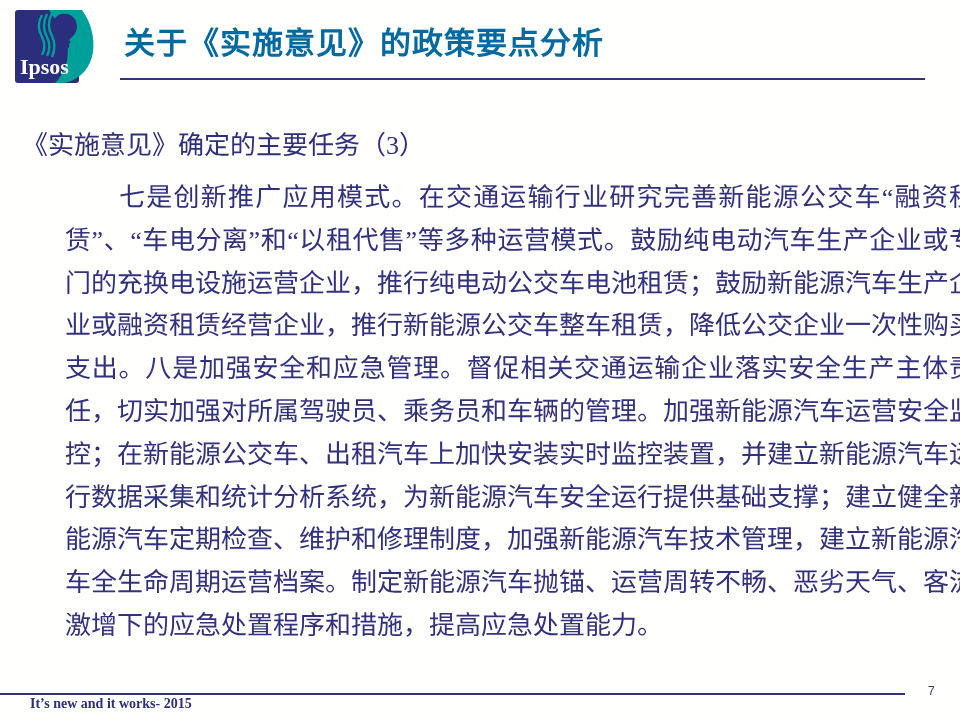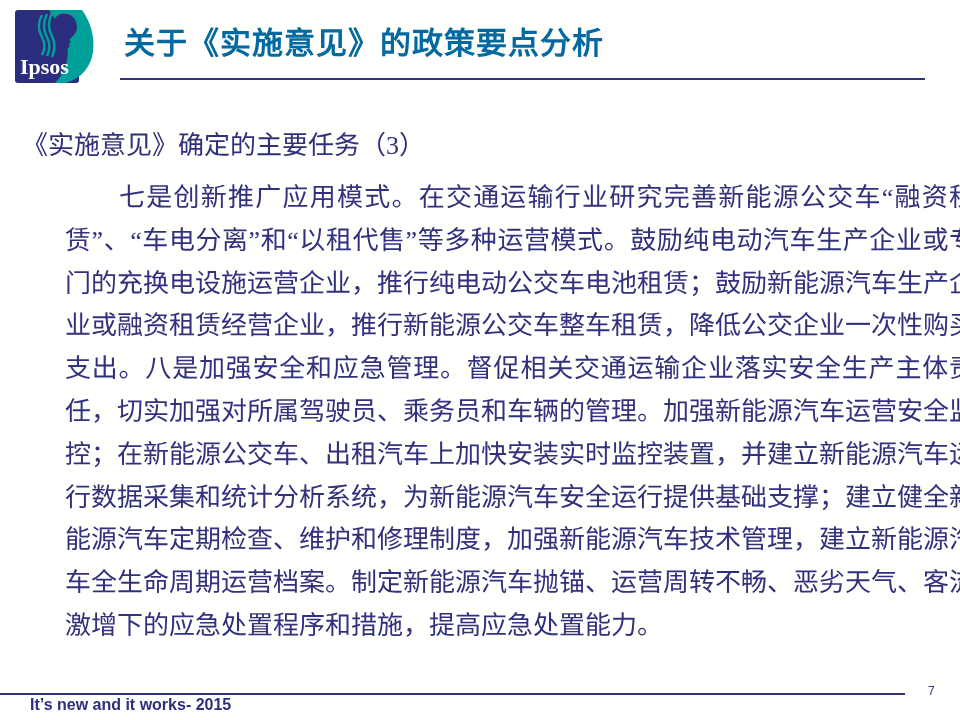--- a/index.html
+++ b/index.html
@@ -75,24 +75,24 @@
     left: 0;
     top: 693px;
     width: 905px;
     height: 2px;
     background: #33337a;
   }
   .footer-tagline {
     position: absolute;
     left: 30px;
     top: 696px;
-    font-size: 16px;
+    font-size: 14px;
     font-weight: bold;
     color: #2e2e7c;
-    font-family: Liberation Sans, sans-serif;
+    font-family: Liberation Serif, serif;
     white-space: nowrap;
   }
   .page-number {
     position: absolute;
     left: 928px;
     top: 684px;
     font-size: 12px;
     color: #33337a;
     font-family: "Liberation Sans", sans-serif;
   }

